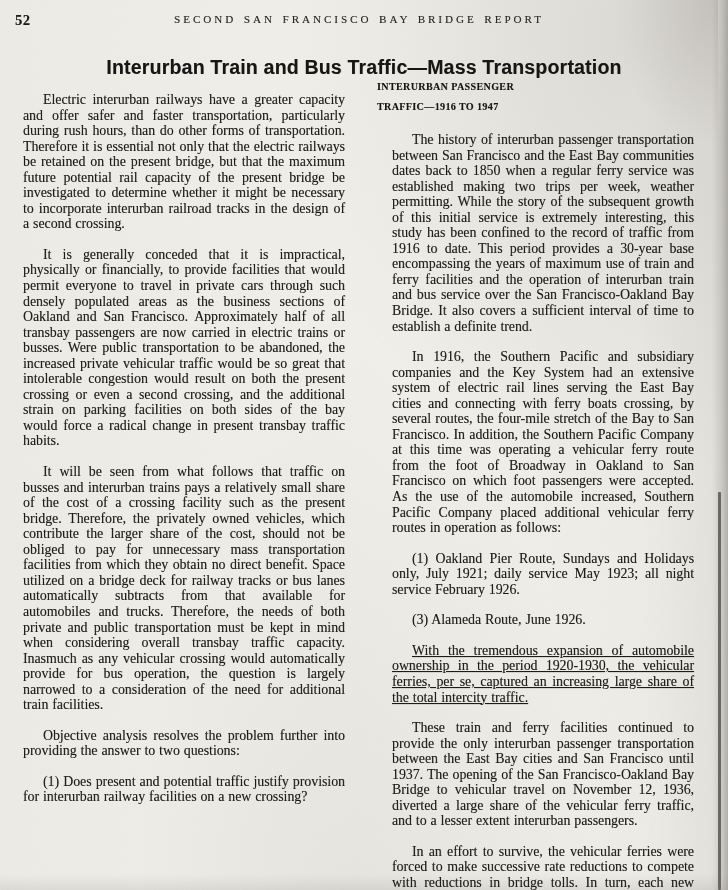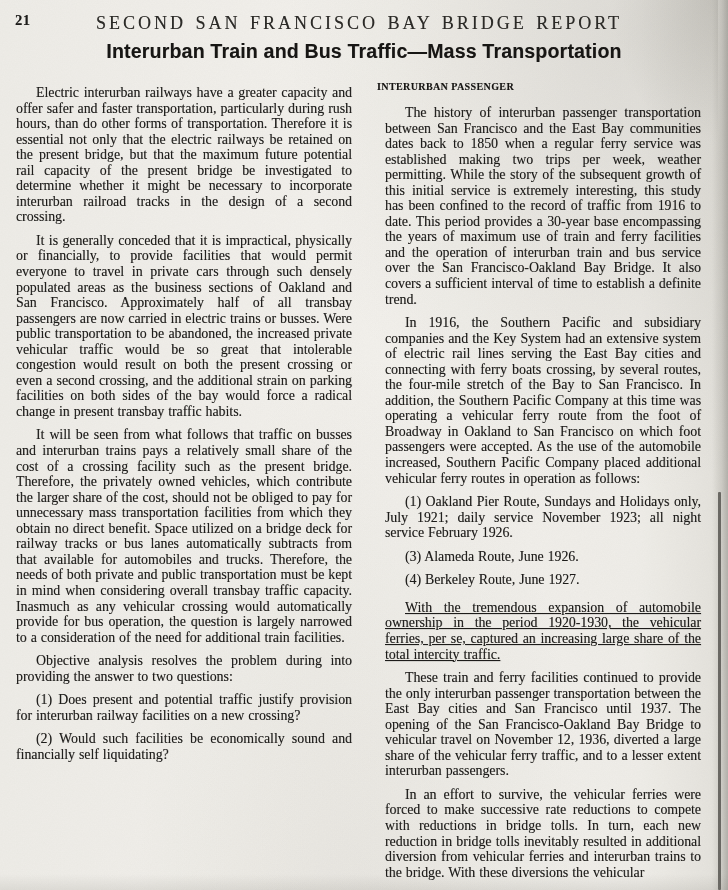--- a/index.html
+++ b/index.html
@@ -63,46 +63,46 @@
     position: absolute;
     top: 12px; left: 15px;
     font-size: 14.5px;
     font-weight: bold;
     letter-spacing: 0.5px;
   }
   .running-head {
     position: absolute;
     top: 13px; left: 0; right: 10px;
     text-align: center;
-    font-size: 18px;
+    font-size: 11px;
     letter-spacing: 3px;
     color: #2b2a27;
     word-spacing: 2px;
   }
   .article-title {
     position: absolute;
     top: 40px; left: 0; right: 0;
-    margin: 0;
+    margin: 16px;
     text-align: center;
     font-family: "Liberation Sans", sans-serif;
     font-weight: 700;
     font-size: 19.5px;
     letter-spacing: 0.2px;
     color: #171614;
   }
   
   .col {
     position: absolute;
     top: 77px;
   }
   .col-left  { left: 8px;   width: 352px; }
   .col-right { left: 377px; width: 332px; }
 
   .para {
-    margin: 8px;
+    margin: 15px;
     text-align: justify;
     text-indent: 20px;
     font-size: 13.8px;
     line-height: 15.55px;
     word-spacing: 0.5px;
   }
   .gap-top    { margin-top: 8px; }
   .gap-top-lg { margin-top: 12px; text-decoration: underline; }
   .route-item { margin-top: 5px; }
   .route-item.first { margin-top: 8px; }
@@ -132,40 +132,39 @@
       <feTurbulence type="fractalNoise" baseFrequency="0.85" numOctaves="2" seed="11" stitchTiles="stitch"></feTurbulence>
       <feColorMatrix type="matrix" values="0 0 0 0 0.46  0 0 0 0 0.45  0 0 0 0 0.42  0 0 0 0.16 0"></feColorMatrix>
     </filter>
     <rect width="728" height="890" filter="url(#grainNoise)"></rect>
   </svg>
   <div class="corner-smudge"></div>
   <div class="edge-right"></div>
   <div class="spine-line"></div>
   <div class="bottom-smudge"></div>
 
-  <div class="pagenum">21</div>
+  <div class="pagenum">52</div>
   <div class="running-head">SECOND SAN FRANCISCO BAY BRIDGE REPORT</div>
   <h1 class="article-title">Interurban Train and Bus Traffic—Mass Transportation</h1>
 
   <div class="col col-left">
     <p class="para">Electric interurban railways have a greater capacity and offer safer and faster transportation, particularly during rush hours, than do other forms of transportation. Therefore it is essential not only that the electric railways be retained on the present bridge, but that the maximum future potential rail capacity of the present bridge be investigated to determine whether it might be necessary to incorporate interurban railroad tracks in the design of a second crossing.</p>
     <p class="para">It is generally conceded that it is impractical, physically or financially, to provide facilities that would permit everyone to travel in private cars through such densely populated areas as the business sections of Oakland and San Francisco. Approximately half of all transbay passengers are now carried in electric trains or busses. Were public transportation to be abandoned, the increased private vehicular traffic would be so great that intolerable congestion would result on both the present crossing or even a second crossing, and the additional strain on parking facilities on both sides of the bay would force a radical change in present transbay traffic habits.</p>
     <p class="para">It will be seen from what follows that traffic on busses and interurban trains pays a relatively small share of the cost of a crossing facility such as the present bridge. Therefore, the privately owned vehicles, which contribute the larger share of the cost, should not be obliged to pay for unnecessary mass transportation facilities from which they obtain no direct benefit. Space utilized on a bridge deck for railway tracks or bus lanes automatically subtracts from that available for automobiles and trucks. Therefore, the needs of both private and public transportation must be kept in mind when considering overall transbay traffic capacity. Inasmuch as any vehicular crossing would automatically provide for bus operation, the question is largely narrowed to a consideration of the need for additional train facilities.</p>
-    <p class="para">Objective analysis resolves the problem during into providing the answer to two questions:</p>
+    <p class="para">Objective analysis resolves the problem further into providing the answer to two questions:</p>
     <p class="para gap-top">(1) Does present and potential traffic justify provision for interurban railway facilities on a new crossing?</p>
-    <p class="para gap-top">(2) Would such facilities be economically sound and financially self liquidating?</p>
   </div>
 
   <div class="col col-right">
     <h2 class="section-heading">
       <span>INTERURBAN PASSENGER</span>
+      <span>TRAFFIC—1916 TO 1947</span>
     </h2>
     <p class="para">The history of interurban passenger transportation between San Francisco and the East Bay communities dates back to 1850 when a regular ferry service was established making two trips per week, weather permitting. While the story of the subsequent growth of this initial service is extremely interesting, this study has been confined to the record of traffic from 1916 to date. This period provides a 30-year base encompassing the years of maximum use of train and ferry facilities and the operation of interurban train and bus service over the San Francisco-Oakland Bay Bridge. It also covers a sufficient interval of time to establish a definite trend.</p>
     <p class="para">In 1916, the Southern Pacific and subsidiary companies and the Key System had an extensive system of electric rail lines serving the East Bay cities and connecting with ferry boats crossing, by several routes, the four-mile stretch of the Bay to San Francisco. In addition, the Southern Pacific Company at this time was operating a vehicular ferry route from the foot of Broadway in Oakland to San Francisco on which foot passengers were accepted. As the use of the automobile increased, Southern Pacific Company placed additional vehicular ferry routes in operation as follows:</p>
-    <p class="para route-item first">(1) Oakland Pier Route, Sundays and Holidays only, July 1921; daily service November 1923; all night service February 1926.</p>
+    <p class="para route-item first">(1) Oakland Pier Route, Sundays and Holidays only, July 1921; daily service May 1923; all night service February 1926.</p>
     <p class="para route-item">(3) Alameda Route, June 1926.</p>
-    <p class="para route-item">(4) Berkeley Route, June 1927.</p>
     <p class="para gap-top-lg">With the tremendous expansion of automobile ownership in the period 1920-1930, the vehicular ferries, per se, captured an increasing large share of the total intercity traffic.</p>
     <p class="para">These train and ferry facilities continued to provide the only interurban passenger transportation between the East Bay cities and San Francisco until 1937. The opening of the San Francisco-Oakland Bay Bridge to vehicular travel on November 12, 1936, diverted a large share of the vehicular ferry traffic, and to a lesser extent interurban passengers.</p>
     <p class="para">In an effort to survive, the vehicular ferries were forced to make successive rate reductions to compete with reductions in bridge tolls. In turn, each new reduction in bridge tolls inevitably resulted in additional diversion from vehicular ferries and interurban trains to the bridge. With these diversions the vehicular</p>
   </div>
 
 </div>
 
 </body></html>

